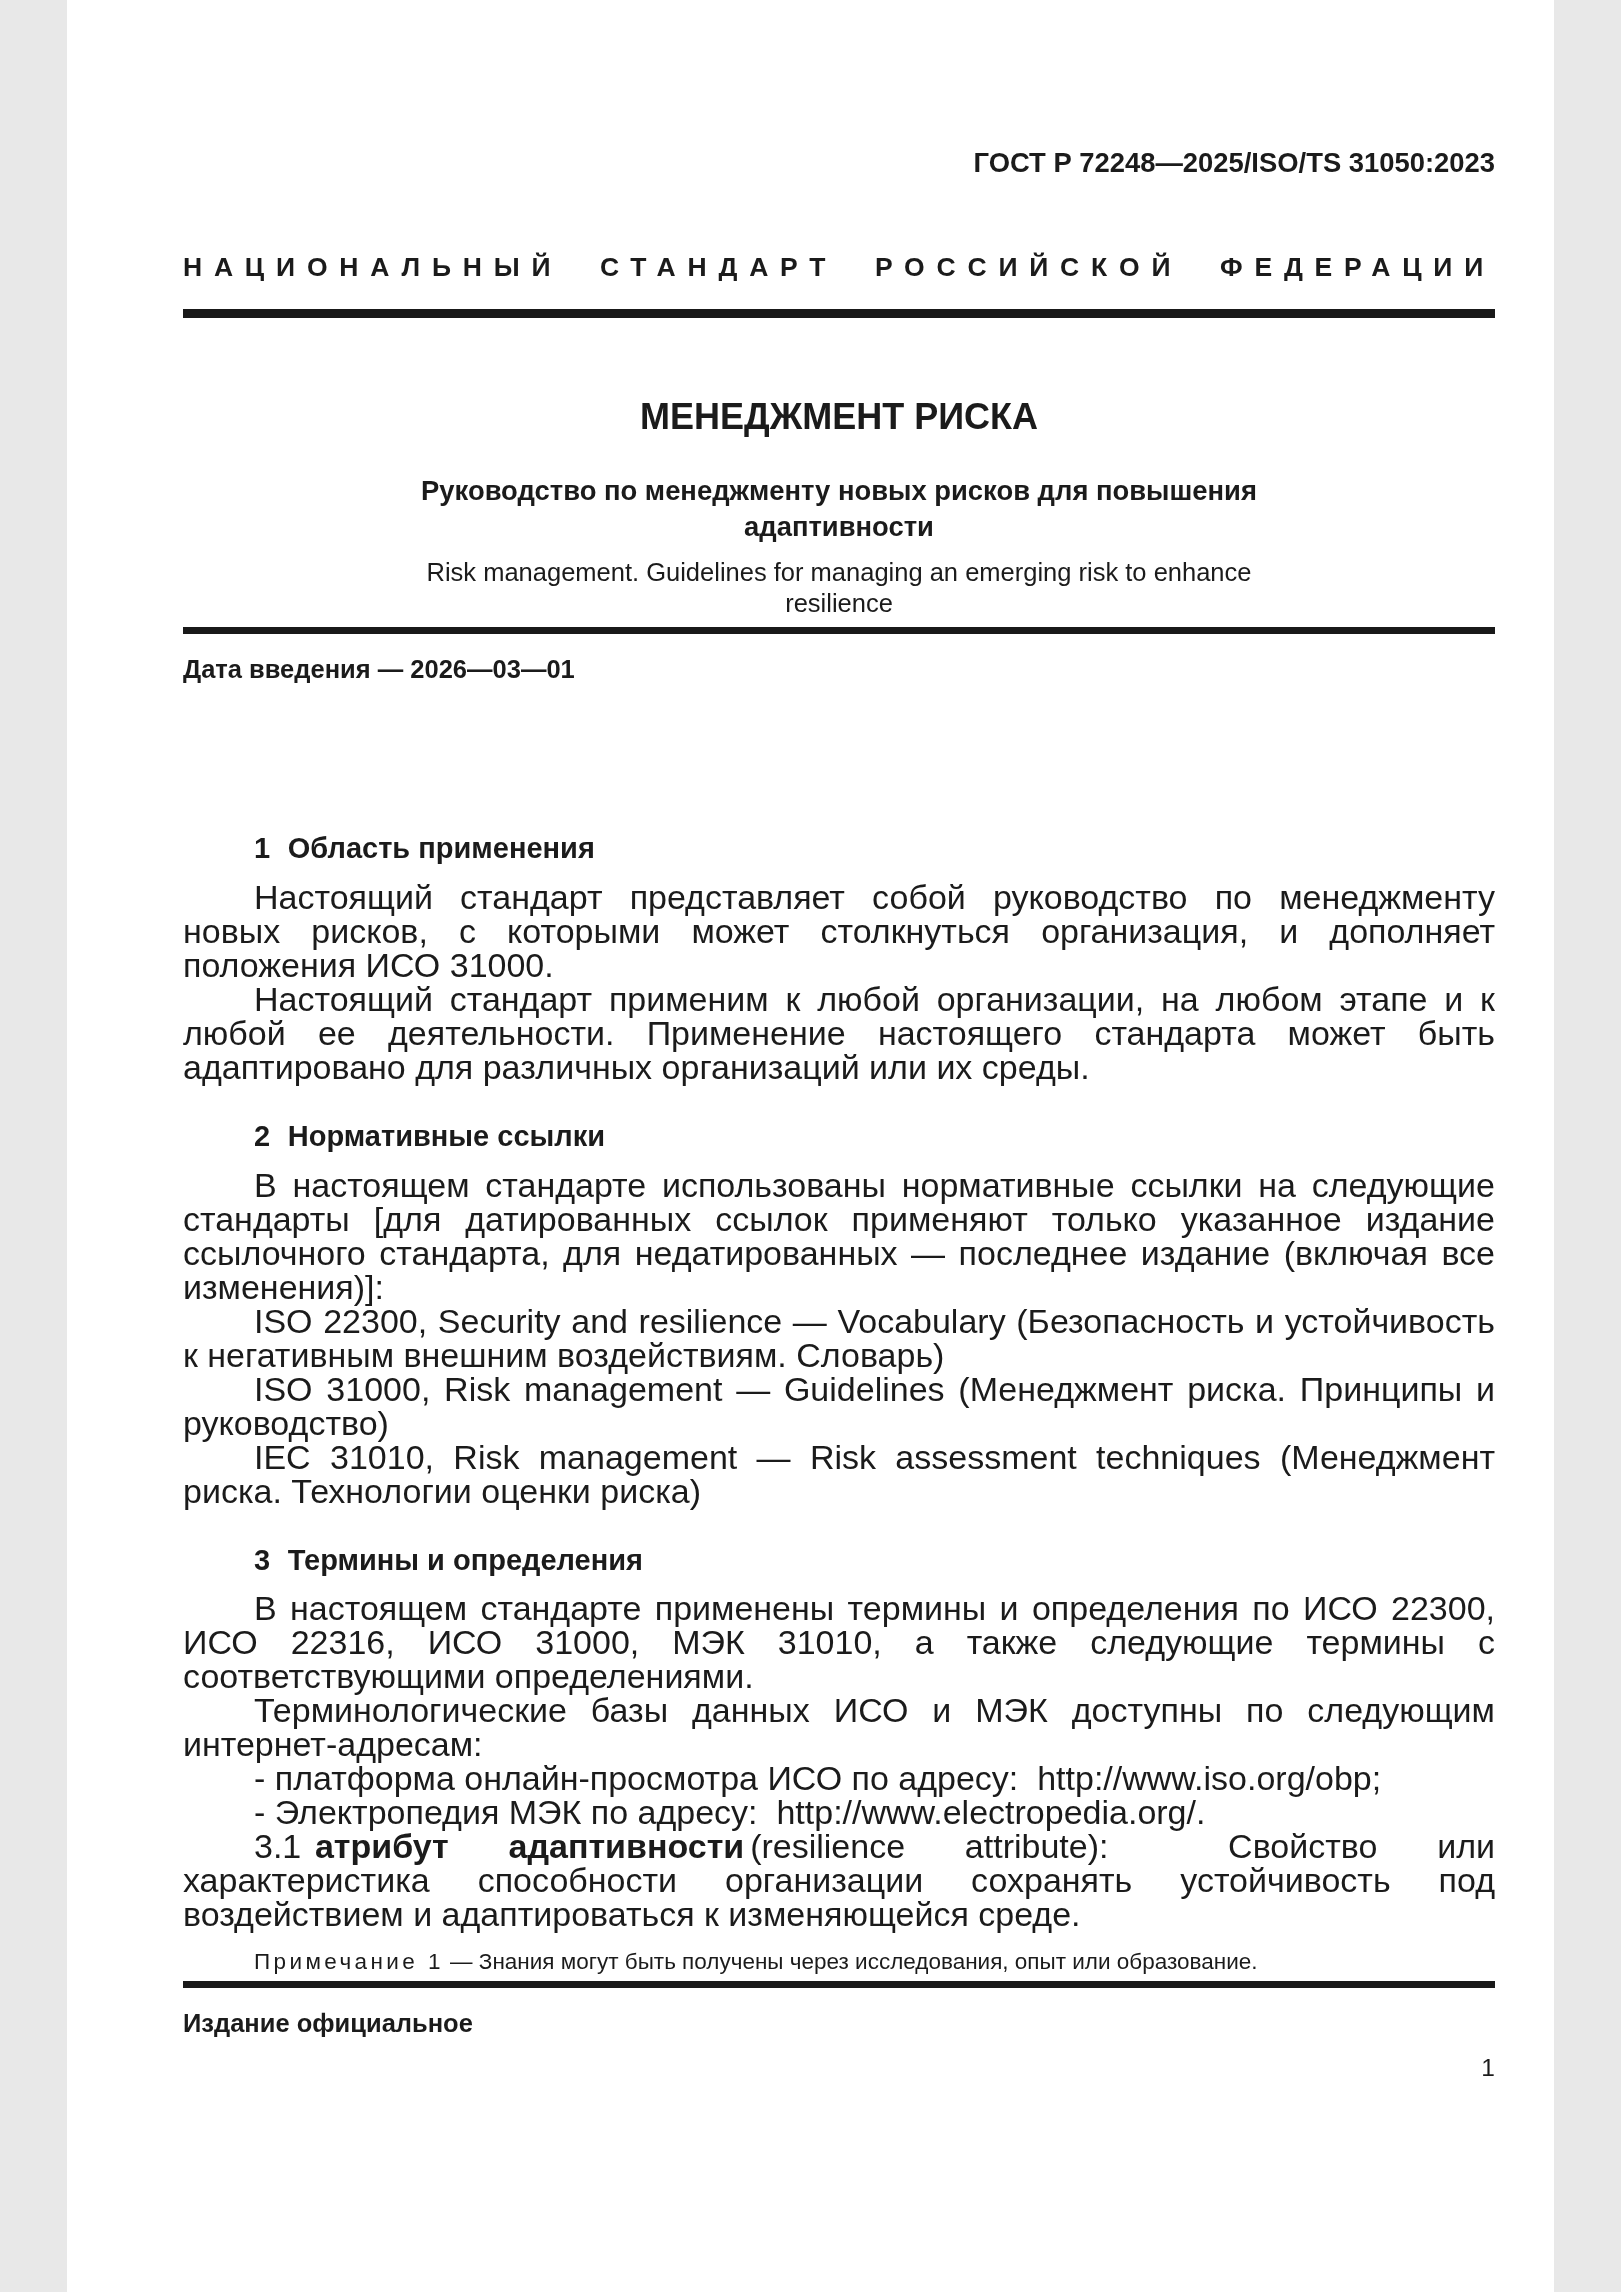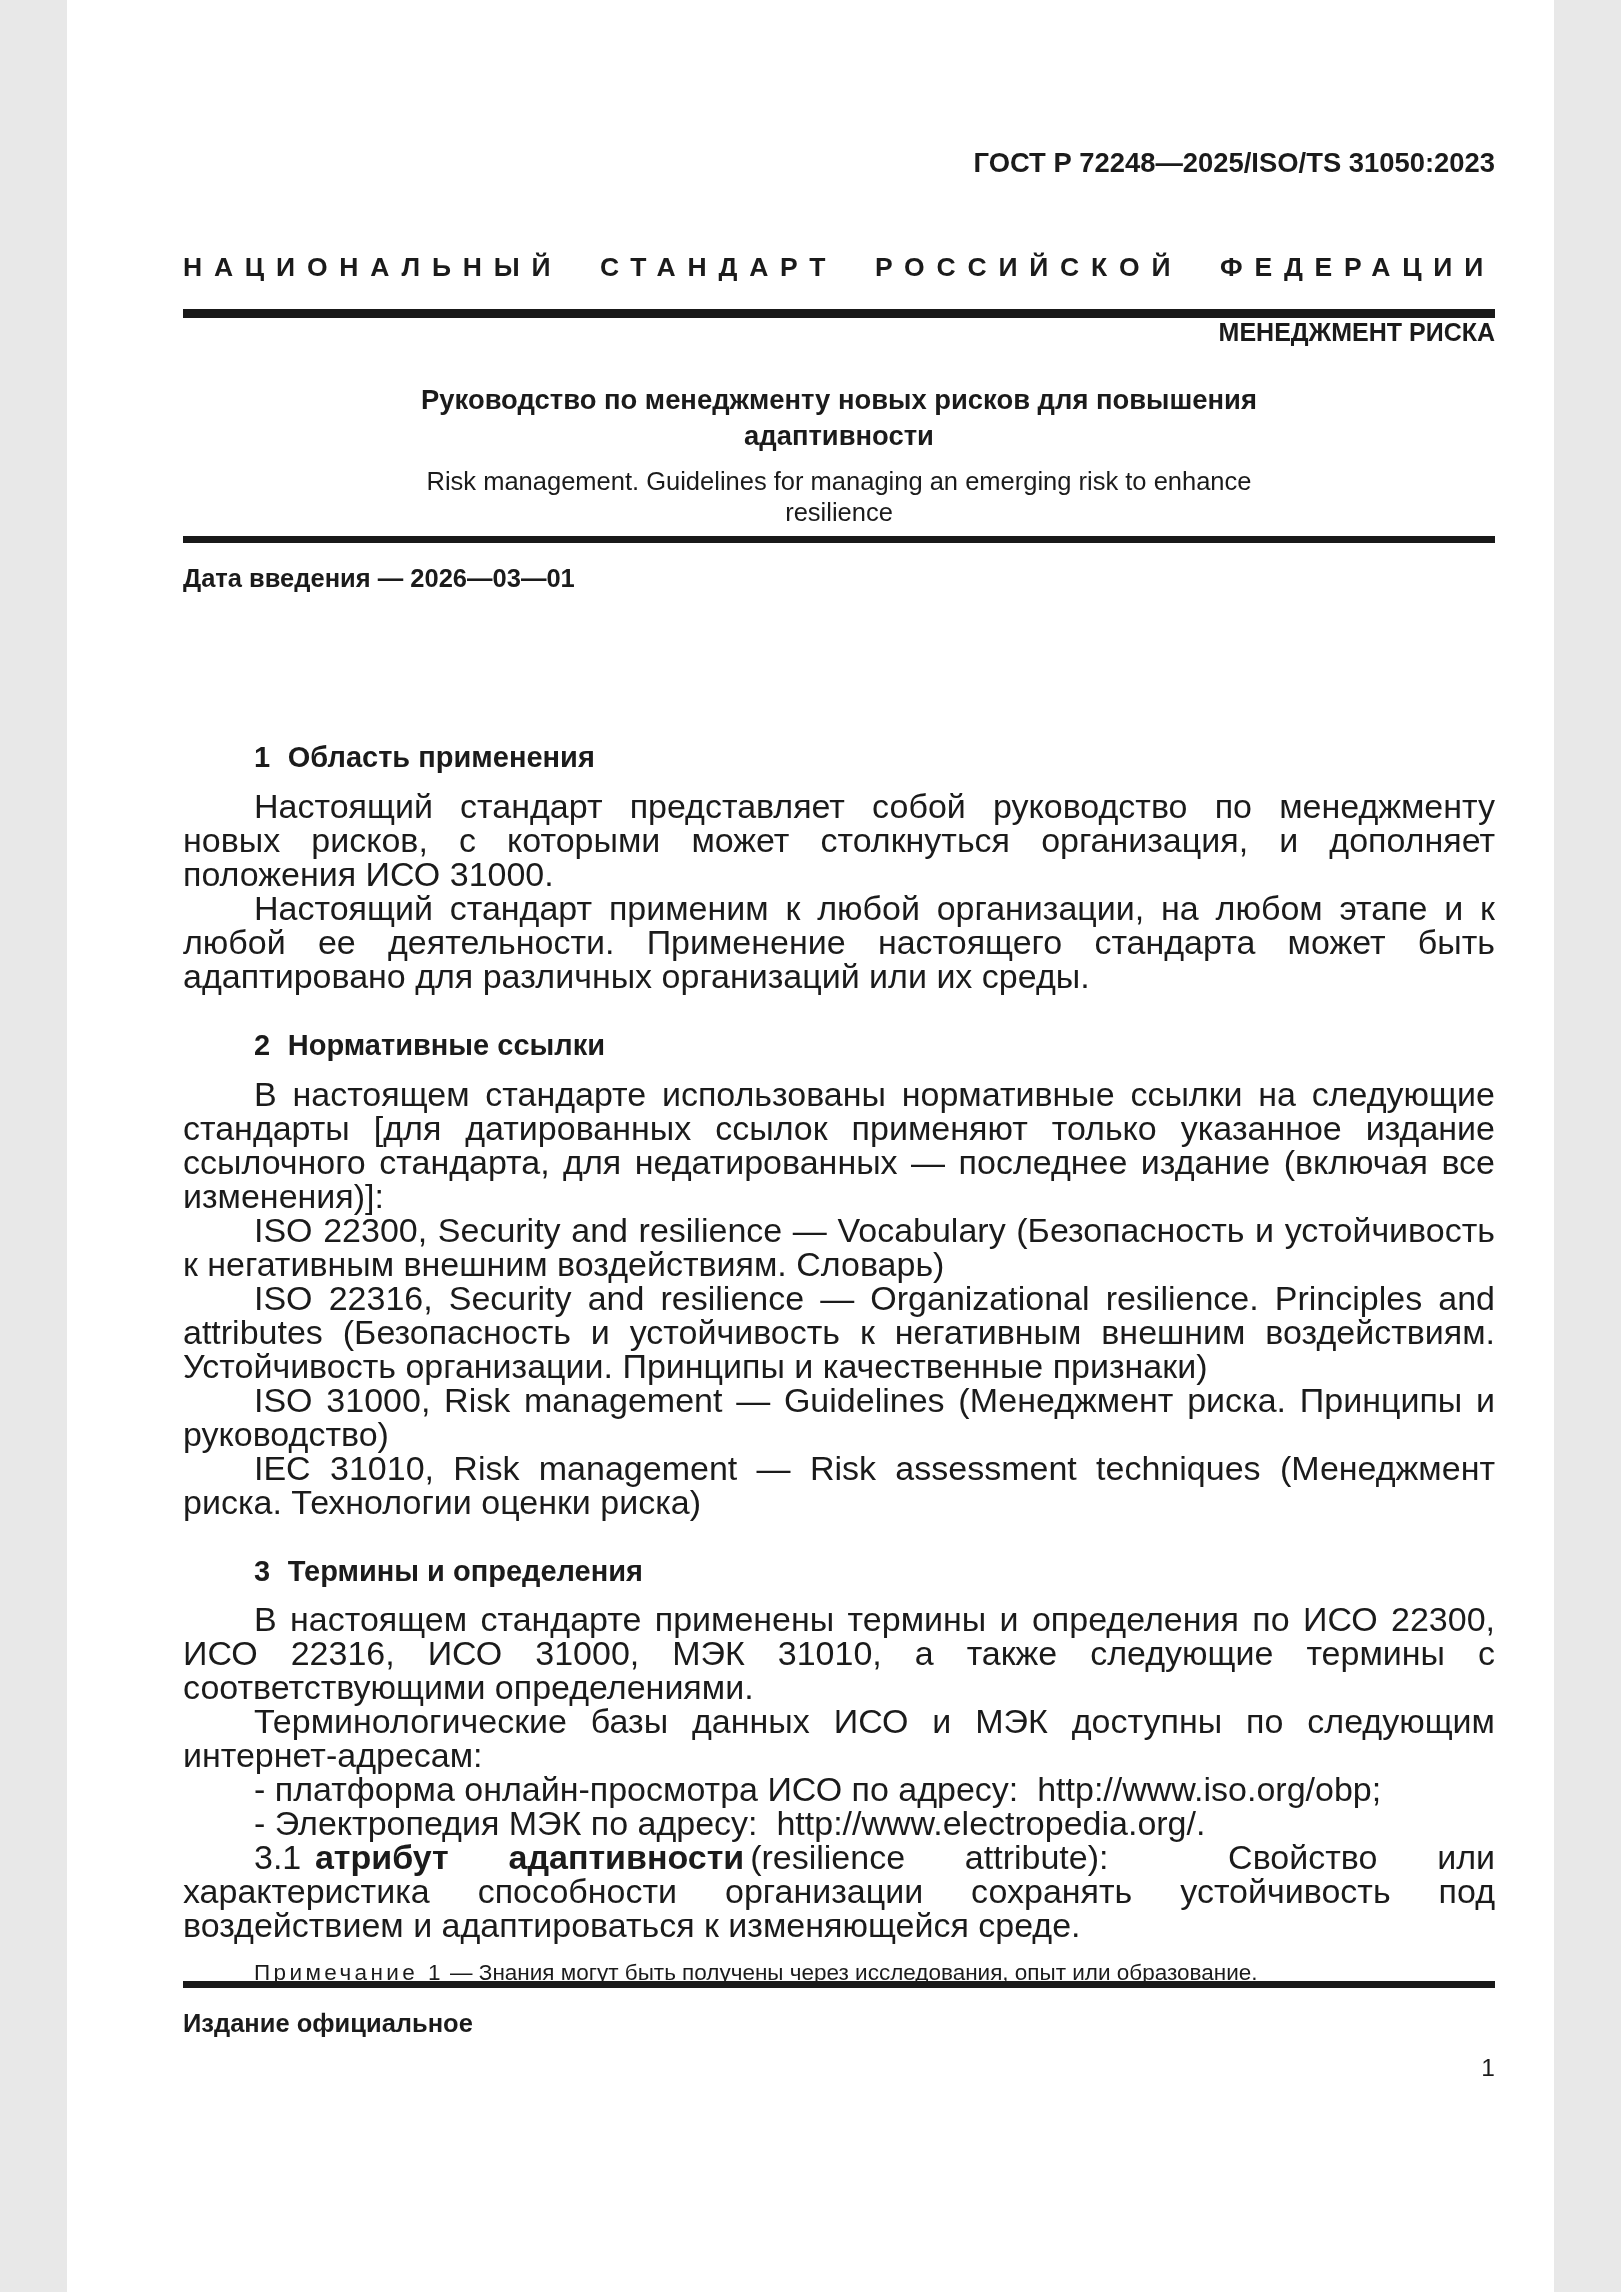--- a/index.html
+++ b/index.html
@@ -26,22 +26,23 @@
     margin-top:73px;
     font-size:26.5px; font-weight:bold;
     letter-spacing:11.8px;
     text-align:justify;
     text-align-last:justify;
     white-space:nowrap;
   }
   .bar-thick { margin-top:25.5px; height:9.8px; background:#191919; }
   .bar-thin  { height:6.9px; background:#191919; }
   .subject {
-    text-align:right;
-    font-size:25px; font-weight:bold;
+    margin-top:78px;
+    text-align:center;
+    font-size:36px; font-weight:bold;
   }
   .title-ru {
     margin:35px auto 0;
     max-width:980px;
     text-align:center;
     font-size:27.4px; font-weight:bold;
     line-height:36px;
   }
   .title-en {
     margin:11.8px auto 0;
@@ -119,21 +120,20 @@
     </h2>
     <p class="body">Настоящий стандарт представляет собой руководство по менеджменту новых рисков, с которыми может столкнуться организация, и дополняет положения ИСО 31000.</p>
     <p class="body">Настоящий стандарт применим к любой организации, на любом этапе и к любой ее деятельности. Применение настоящего стандарта может быть адаптировано для различных организаций или их среды.</p>
 
     <h2 class="sec">
       <span>2</span>
       <span>Нормативные ссылки</span>
     </h2>
     <p class="body">В настоящем стандарте использованы нормативные ссылки на следующие стандарты [для датированных ссылок применяют только указанное издание ссылочного стандарта, для недатированных — последнее издание (включая все изменения)]:</p>
     <p class="body">ISO 22300, Security and resilience — Vocabulary (Безопасность и устойчивость к негативным внешним воздействиям. Словарь)</p>
-    <p class="body">ISO 22316, Security and resilience — Organizational resilience. Principles and attributes (Безопасность и устойчивость к негативным внешним воздействиям. Устойчивость организации. Принципы и качественные признаки)</p>
     <p class="body">ISO 31000, Risk management — Guidelines (Менеджмент риска. Принципы и руководство)</p>
     <p class="body">IEC 31010, Risk management — Risk assessment techniques (Менеджмент риска. Технологии оценки риска)</p>
 
     <h2 class="sec">
       <span>3</span>
       <span>Термины и определения</span>
     </h2>
     <p class="body">В настоящем стандарте применены термины и определения по ИСО 22300, ИСО 22316, ИСО 31000, МЭК 31010, а также следующие термины с соответствующими определениями.</p>
     <p class="body">Терминологические базы данных ИСО и МЭК доступны по следующим интернет-адресам:</p>
     <p class="body">- платформа онлайн-просмотра ИСО по адресу:&nbsp; http://www.iso.org/obp;</p>

